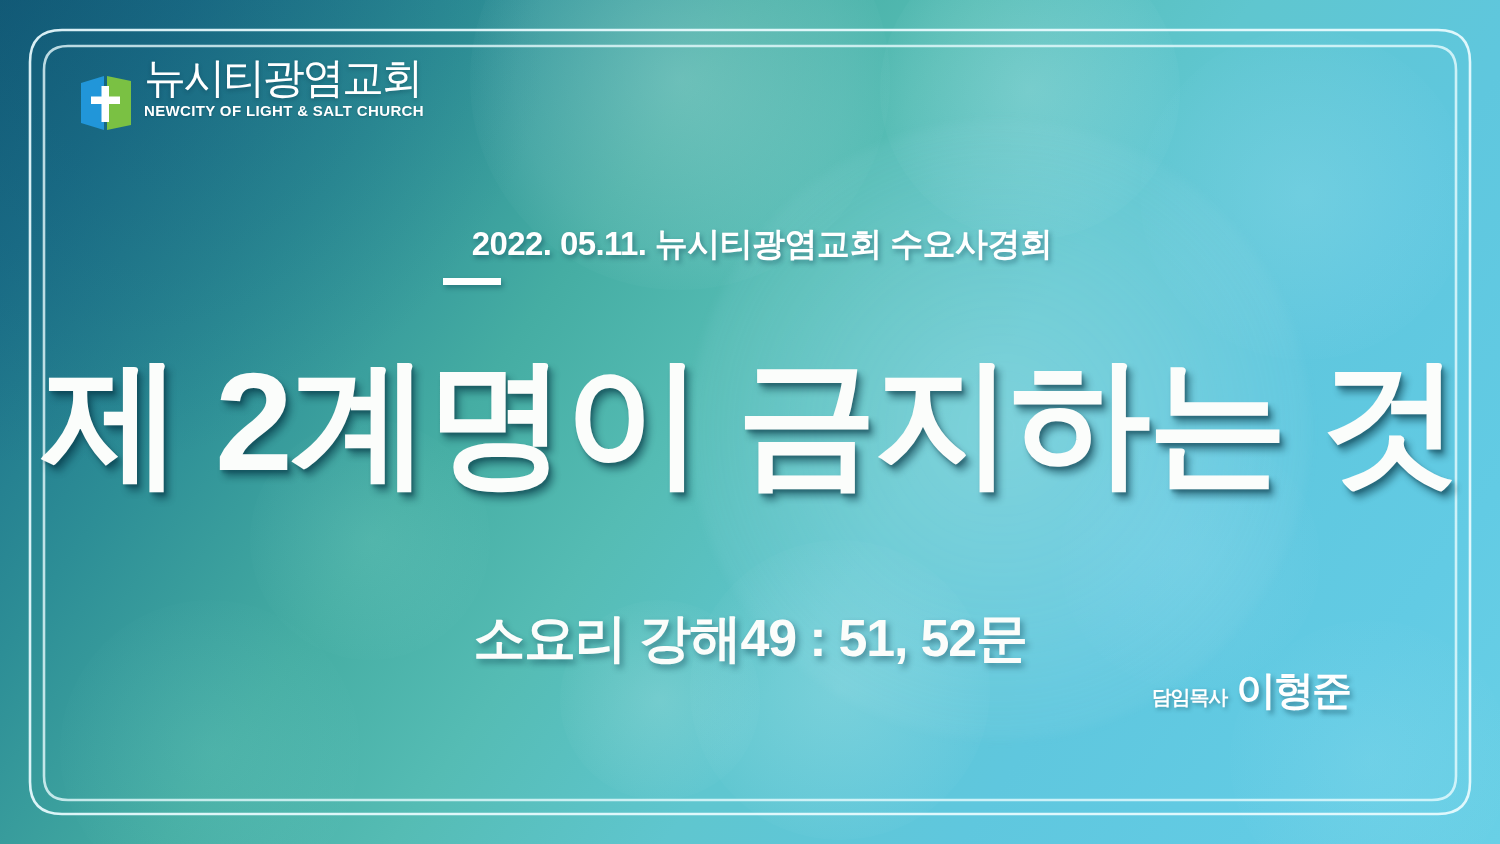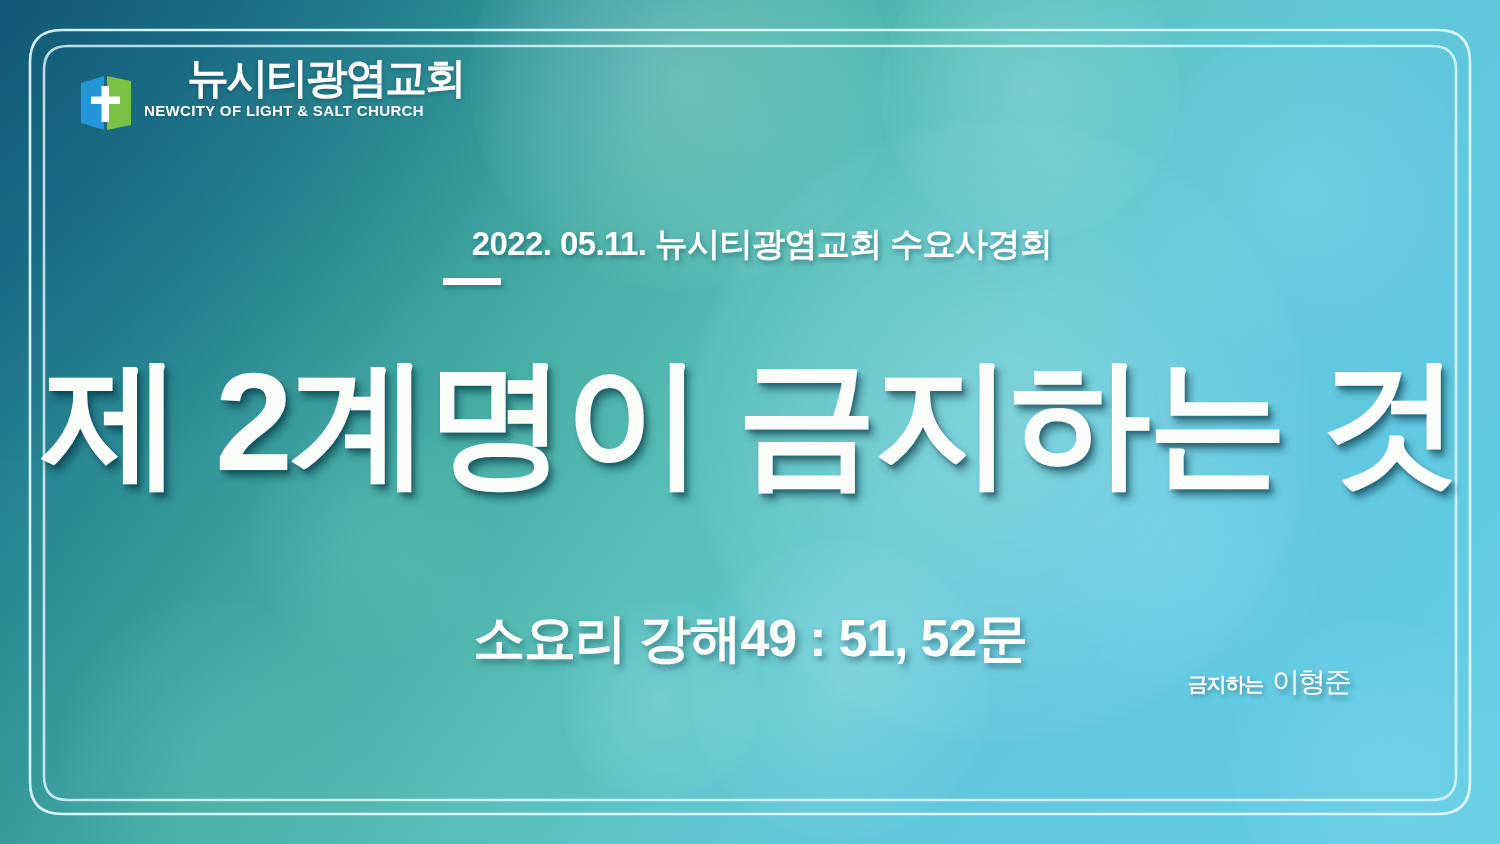--- a/index.html
+++ b/index.html
@@ -80,25 +80,24 @@
   .logo-denom {
     color:#ffffff;
     font-size:17px; font-weight:bold;
     letter-spacing:-0.6px;
     line-height:1.15;
     margin-bottom:1px;
     text-shadow:0 1px 2px rgba(0,40,60,0.30);
   }
   .logo-name {
     color:#ffffff;
-    font-size:42px; font-weight:bold;
+    font-size:42px; font-weight:normal;
     letter-spacing:-2.4px;
     line-height:1.05;
     text-shadow:0 2px 4px rgba(0,40,60,0.32);
-    margin-left:43px;
   }
   .logo-en {
     color:#ffffff;
     font-size:15px; font-weight:bold;
     letter-spacing:0.35px;
     line-height:1.2;
     margin-top:2px;
     text-shadow:0 1px 2px rgba(0,40,60,0.30);
   }
 
@@ -146,21 +145,21 @@
     display:flex; align-items:baseline; gap:9px;
   }
   .speaker-role {
     color:#ffffff;
     font-size:20px; font-weight:bold;
     letter-spacing:-1.2px;
     text-shadow:2px 2px 4px rgba(0,48,66,0.38);
   }
   .speaker-name {
     color:#ffffff;
-    font-size:28px; font-weight:normal;
+    font-size:40px; font-weight:bold;
     letter-spacing:-2px;
     text-shadow:3px 4px 5px rgba(0,48,66,0.42);
   }
 </style>
 </head>
 <body>
 
 <div id="stage">
 
   <div class="glow-tl"></div>
@@ -202,17 +201,17 @@
   </div>
 
   <div id="date-line">2022. 05.11. 뉴시티광염교회 수요사경회</div>
   <div id="date-rule"></div>
 
   <div id="title">제 2계명이 금지하는 것</div>
 
   <div id="subtitle">소요리 강해49 : 51, 52문</div>
 
   <div id="speaker">
-    <span class="speaker-role">금지하는</span>
+    <span class="speaker-role">담임목사</span>
     <span class="speaker-name">이형준</span>
   </div>
 
 </div>
 
 </body></html>

